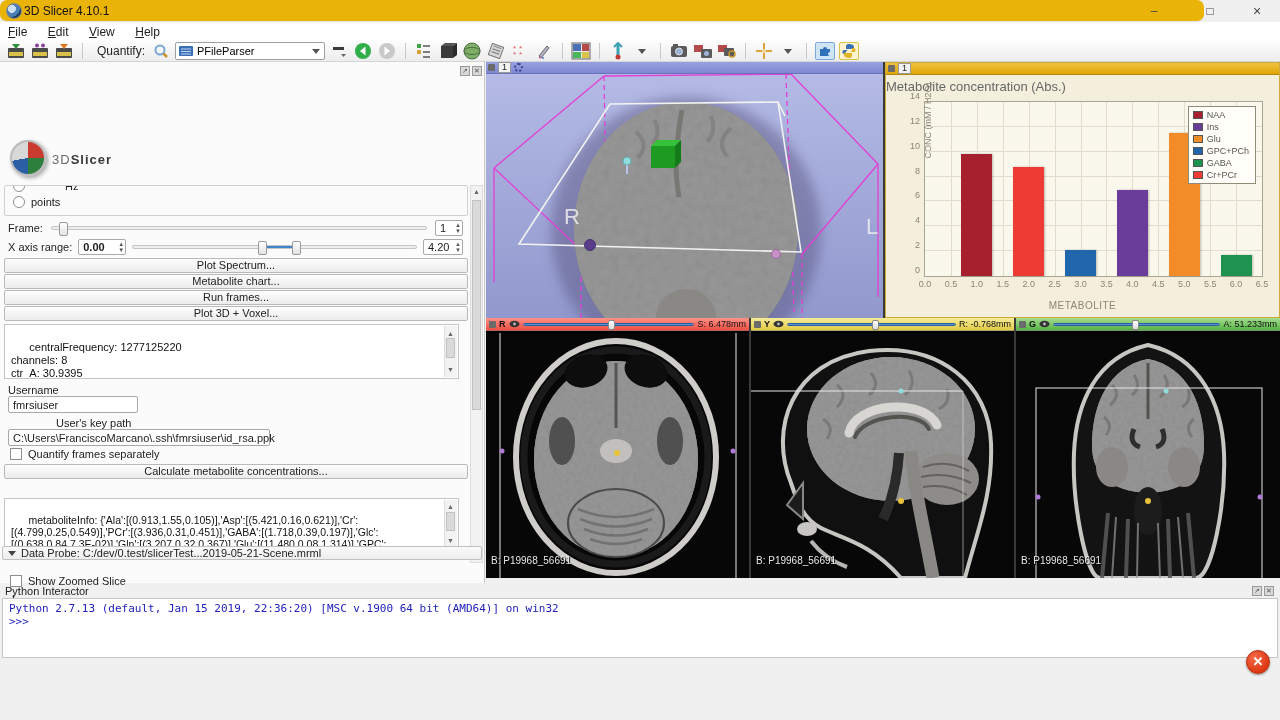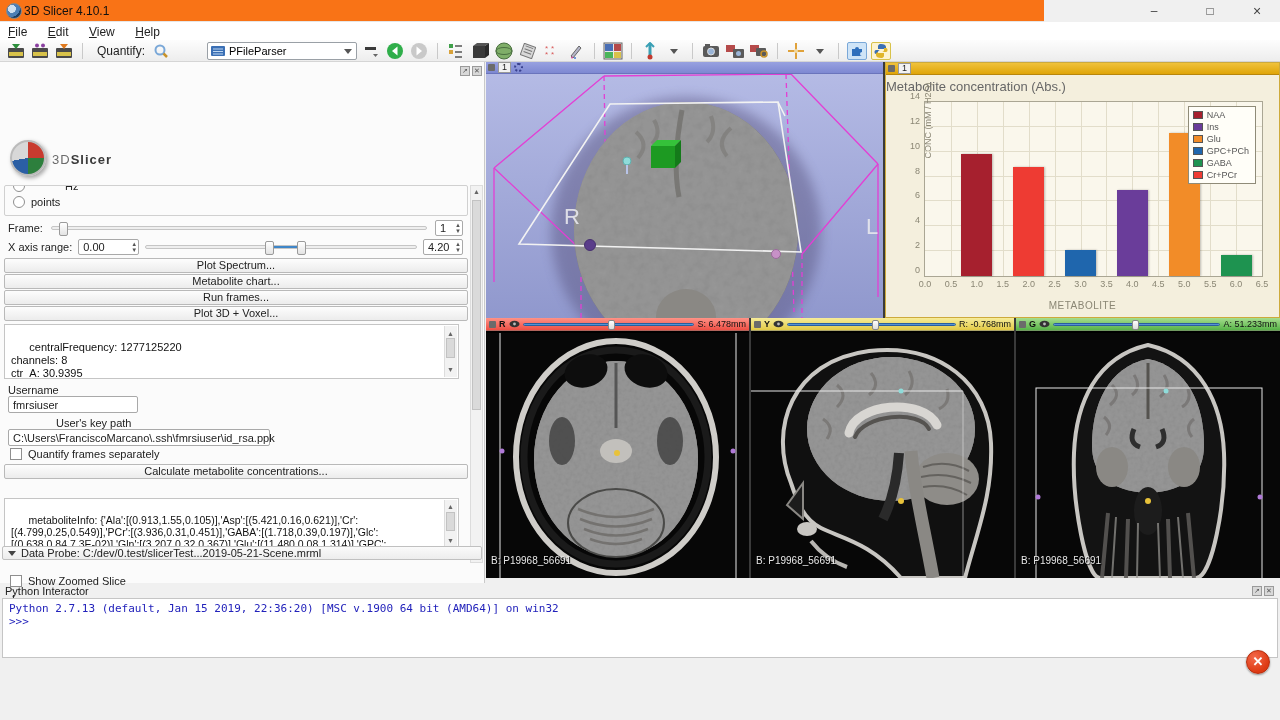--- a/index.html
+++ b/index.html
@@ -1,35 +1,35 @@
 <!DOCTYPE html>
 <html><head>
 <meta charset="utf-8">
 <style>
   * { margin:0; padding:0; box-sizing:border-box; }
   html,body { width:1280px; height:720px; overflow:hidden; font-family:"Liberation Sans",sans-serif; background:#f0f0f0; }
   .abs { position:absolute; }
   #app { position:relative; width:1280px; height:720px; background:#f0f0f0; }
 
   
-  #titlebar { position:absolute; left:0; top:0; width:1044px; height:22px; background:#f97316; border-bottom:1px solid #e6e6e6; }
+  #titlebar { position:absolute; left:0; top:0; width:1204px; height:22px; background:#eab308; border-bottom:1px solid #e6e6e6;border-radius:7px; }
   #titlebar .title { position:absolute; left:24px; top:4px; font-size:12px; color:#111; }
   .app-icon { position:absolute; left:6px; top:3px; width:16px; height:16px; border-radius:50%;
     background:radial-gradient(circle at 35% 35%, #cfe0f0 0 30%, #4d7fb5 31% 60%, #1c3f66 61%); border:1px solid #888; }
   .winbtn { position:absolute; top:0; width:46px; height:22px; text-align:center; line-height:22px; font-size:12px; color:#444; }
   #menubar { position:absolute; left:0; top:22px; width:1280px; height:18px; background:#ffffff; }
   .menu-item { display:inline-block; padding:2px 8px; font-size:12px; color:#222; }
   .menu-item span.u { text-decoration:underline; }
 
   
   #toolbar { position:absolute; left:0; top:40px; width:1280px; height:22px; background:linear-gradient(#fdfdfd,#ededed); border-bottom:1px solid #d5d5d5; display:flex; align-items:center; padding-left:6px; gap:4px; }
   .tsep { width:1px; height:16px; background:#c9c9c9; margin:0 4px; }
   .ticon { width:20px; height:18px; display:flex; align-items:center; justify-content:center; }
   .modules-label { font-size:12px; color:#222; margin:0 2px 0 6px; }
-  .combo { width:150px; height:18px; background:#fff; border:1px solid #9aa0a6; border-radius:2px; display:flex; align-items:center; font-size:11px; padding:0 3px; gap:4px; position:relative;margin-left:32px; }
+  .combo { width:150px; height:18px; background:#fff; border:1px solid #9aa0a6; border-radius:2px; display:flex; align-items:center; font-size:11px; padding:0 3px; gap:4px; position:relative; }
   .combo .arrow { position:absolute; right:4px; top:6px; width:0; height:0; border-left:4px solid transparent; border-right:4px solid transparent; border-top:5px solid #555; }
 
   
   #leftpanel { position:absolute; left:0; top:62px; width:485px; height:521px; background:#fbfbfb; border-right:1px solid #c9c9c9; font-size:11px; color:#222; }
   .pop-ic { position:absolute; width:10px; height:10px; background:#d8d8d8; border:1px solid #9a9a9a; font-size:7px; line-height:8px; text-align:center; color:#555; }
   .slicer-logo-ball { position:absolute; left:10px; top:78px; width:36px; height:36px; border-radius:50%;
      background:conic-gradient(#c93b2f 0 90deg,#2d7f3d 90deg 180deg,#2b5fa4 180deg 260deg,#d8d8d8 260deg); border:2px solid #bbb; box-shadow:2px 2px 4px rgba(0,0,0,.35);}
   .slicer-logo-text { position:absolute; left:52px; top:90px; font-size:13px; letter-spacing:1px; color:#6b6b6b; }
   .slicer-logo-text b { color:#3a3a3a; }
   .subpanel { position:absolute; left:4px; top:123px; width:464px; height:31px; border:1px solid #d0d0d0; border-radius:2px; overflow:hidden; background:#fbfbfb; }
@@ -313,21 +313,21 @@
         <div class="slider-handle" style="left:2%;"></div>
       </div>
       <div class="spin" style="width:28px;">
           <span>1</span>
           <div class="arrows">▲<br>▼</div>
         </div>
     </div>
 
     <div class="lp-row" style="left:8px; top:177px; width:455px; gap:6px;">
       <span>X axis range:</span>
-      <div class="spin" style="width:61px;">
+      <div class="spin" style="width:48px;font-weight:bold;">
           <span>0.00</span>
           <div class="arrows">▲<br>▼</div>
         </div>
       <div class="slider-groove">
         <div class="range-fill" style="left:46%; width:11%;"></div>
         <div class="slider-handle" style="left:44%;"></div>
         <div class="slider-handle" style="left:56%;"></div>
       </div>
       <div class="spin" style="width:40px;">
           <span>4.20</span>

